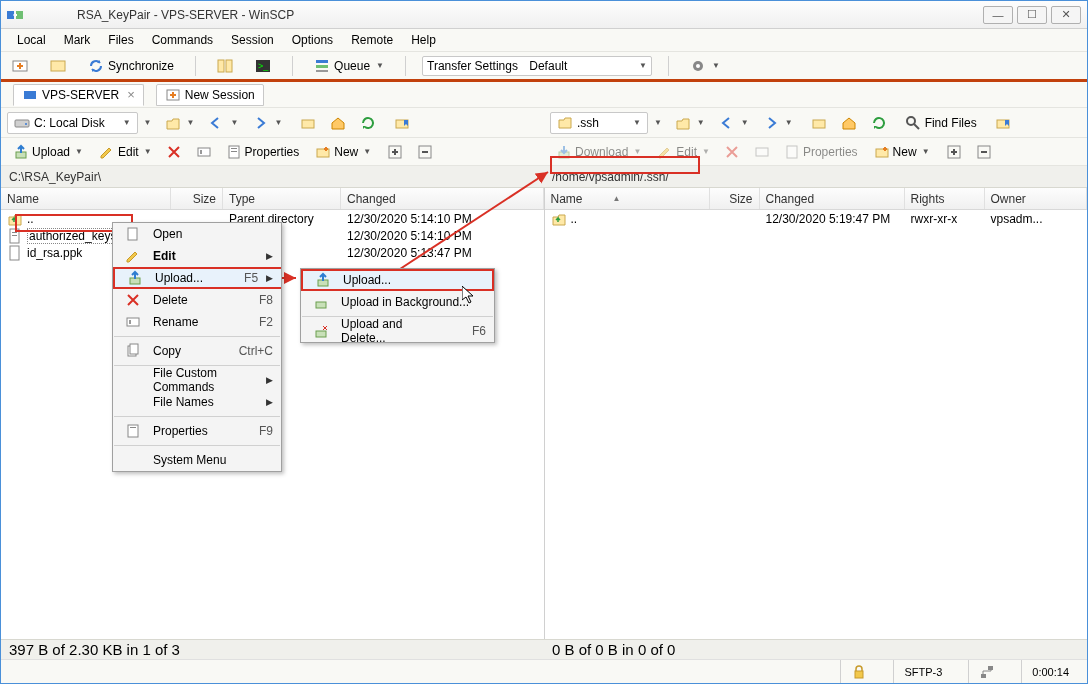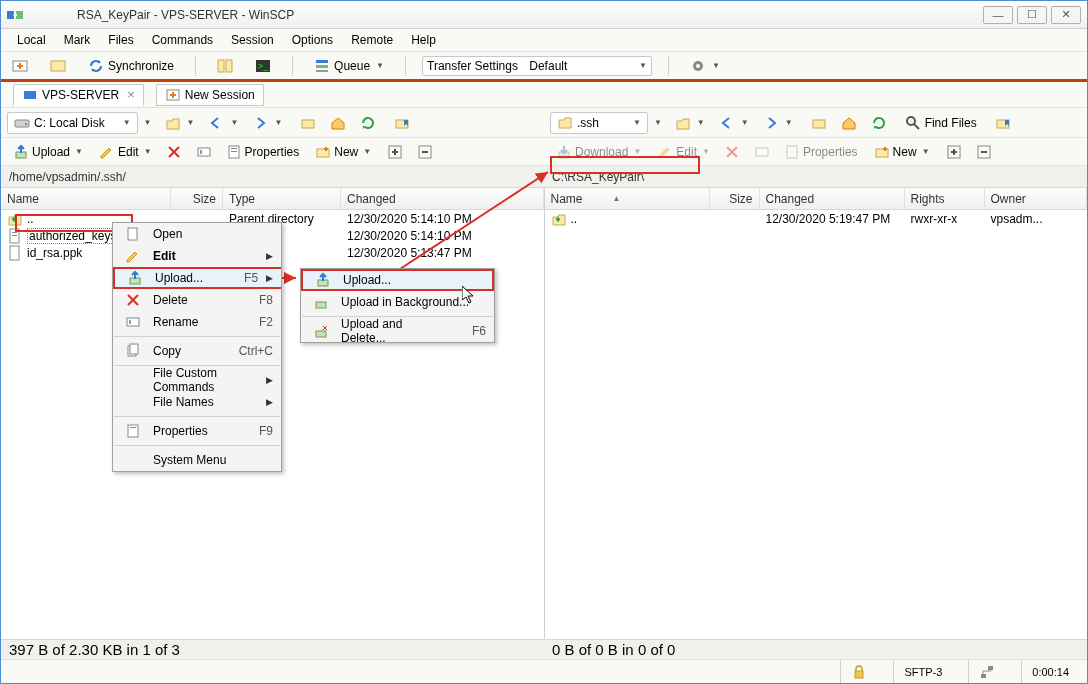--- a/index.html
+++ b/index.html
@@ -402,24 +402,24 @@
           <svg class="ic" viewBox="0 0 16 16">
             <rect x="2" y="2" width="12" height="12" fill="none" stroke="#888"></rect>
             <path d="M5 8h6" stroke="#555" stroke-width="2"></path>
           </svg>
         </span>
     </div>
   </div>
 
   <div style="display:flex;">
     <div class="pathbar" style="flex:1;">
+        <span>C:\RSA_KeyPair\</span>
+      </div>
+    <div class="pathbar" style="flex:1;">
         <span>/home/vpsadmin/.ssh/</span>
-      </div>
-    <div class="pathbar" style="flex:1;">
-        <span>C:\RSA_KeyPair\</span>
       </div>
   </div>
 
   <div class="panes">
     <div class="pane">
       <div class="listheader">
         <div class="col" style="width:170px">Name</div>
         <div class="col" style="width:52px; justify-content:flex-end">Size</div>
         <div class="col" style="width:118px">Type</div>
         <div class="col" style="flex:1">Changed</div>

